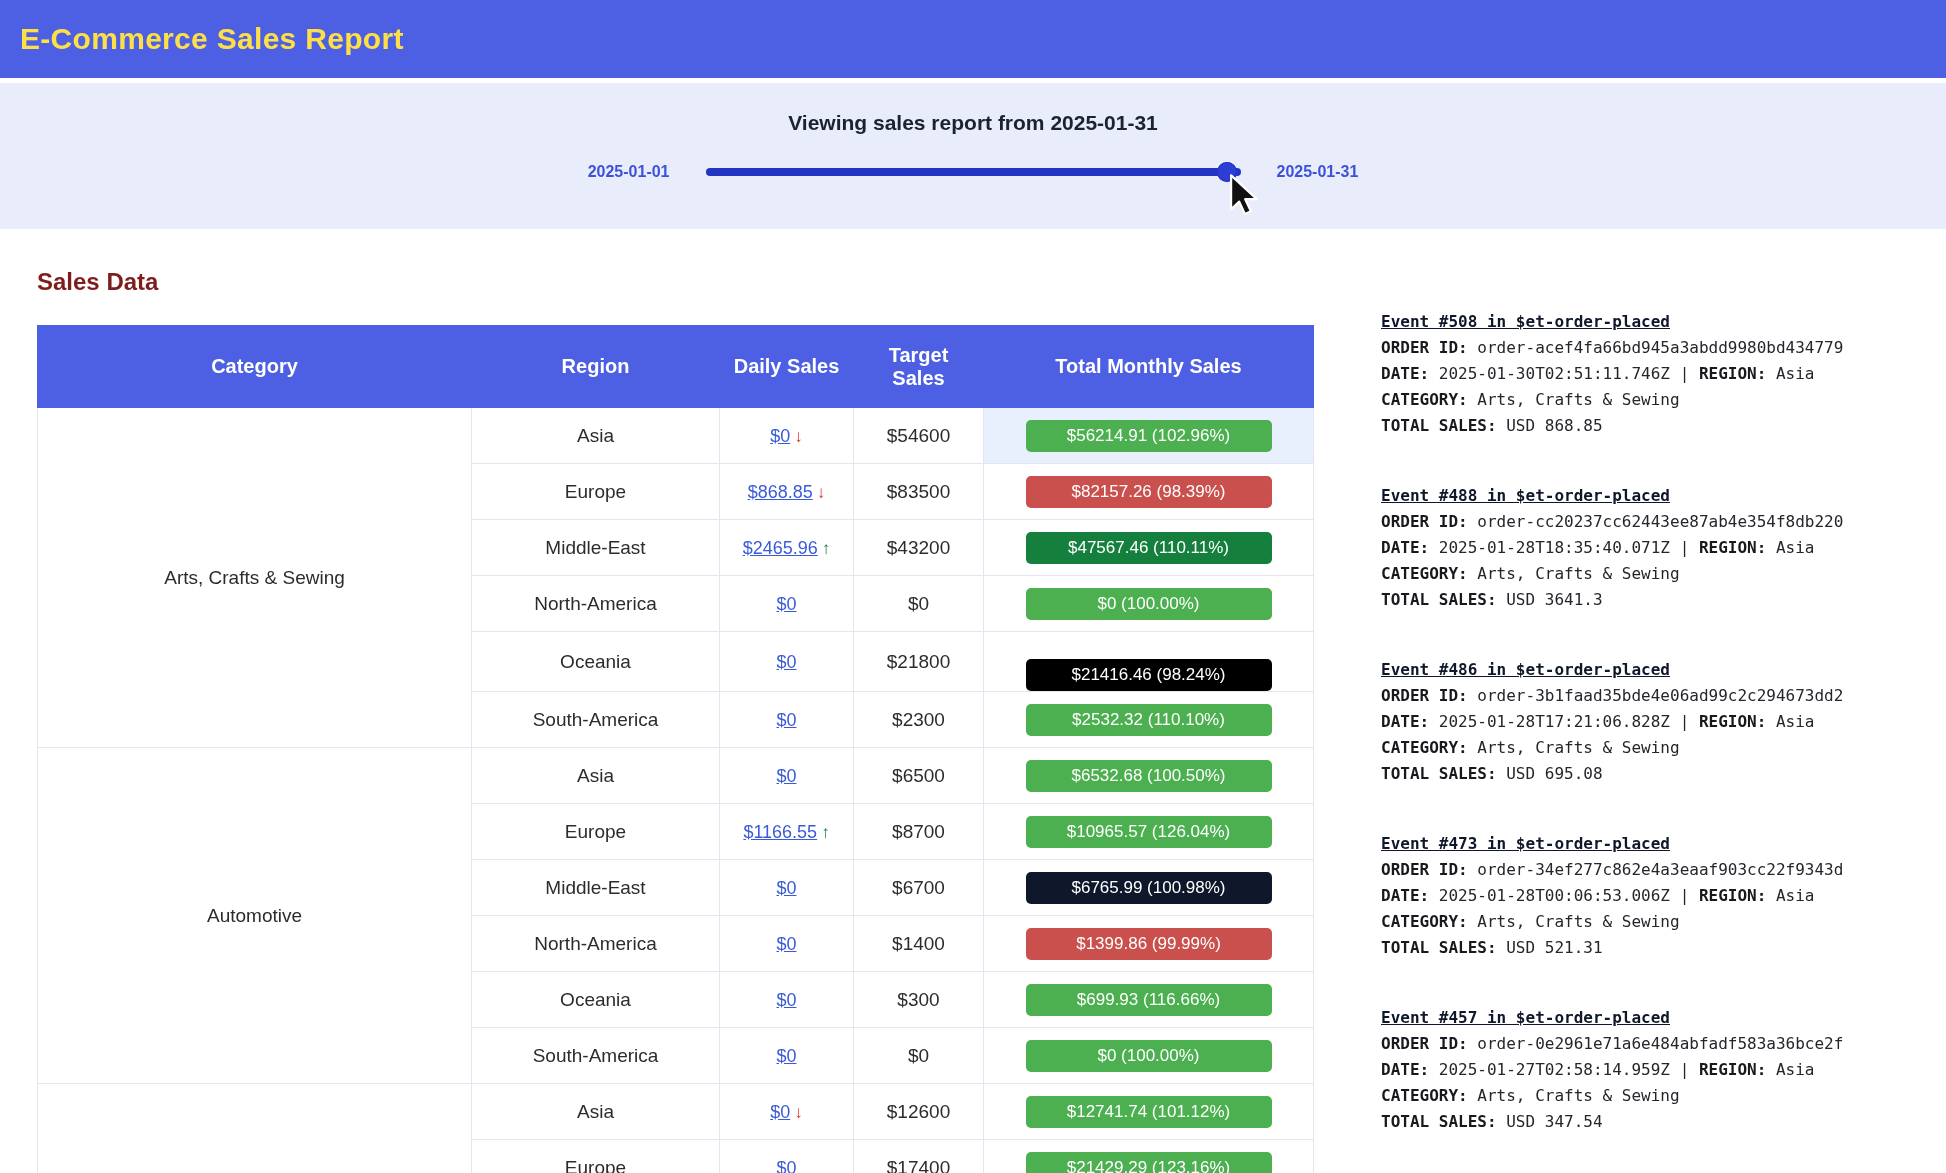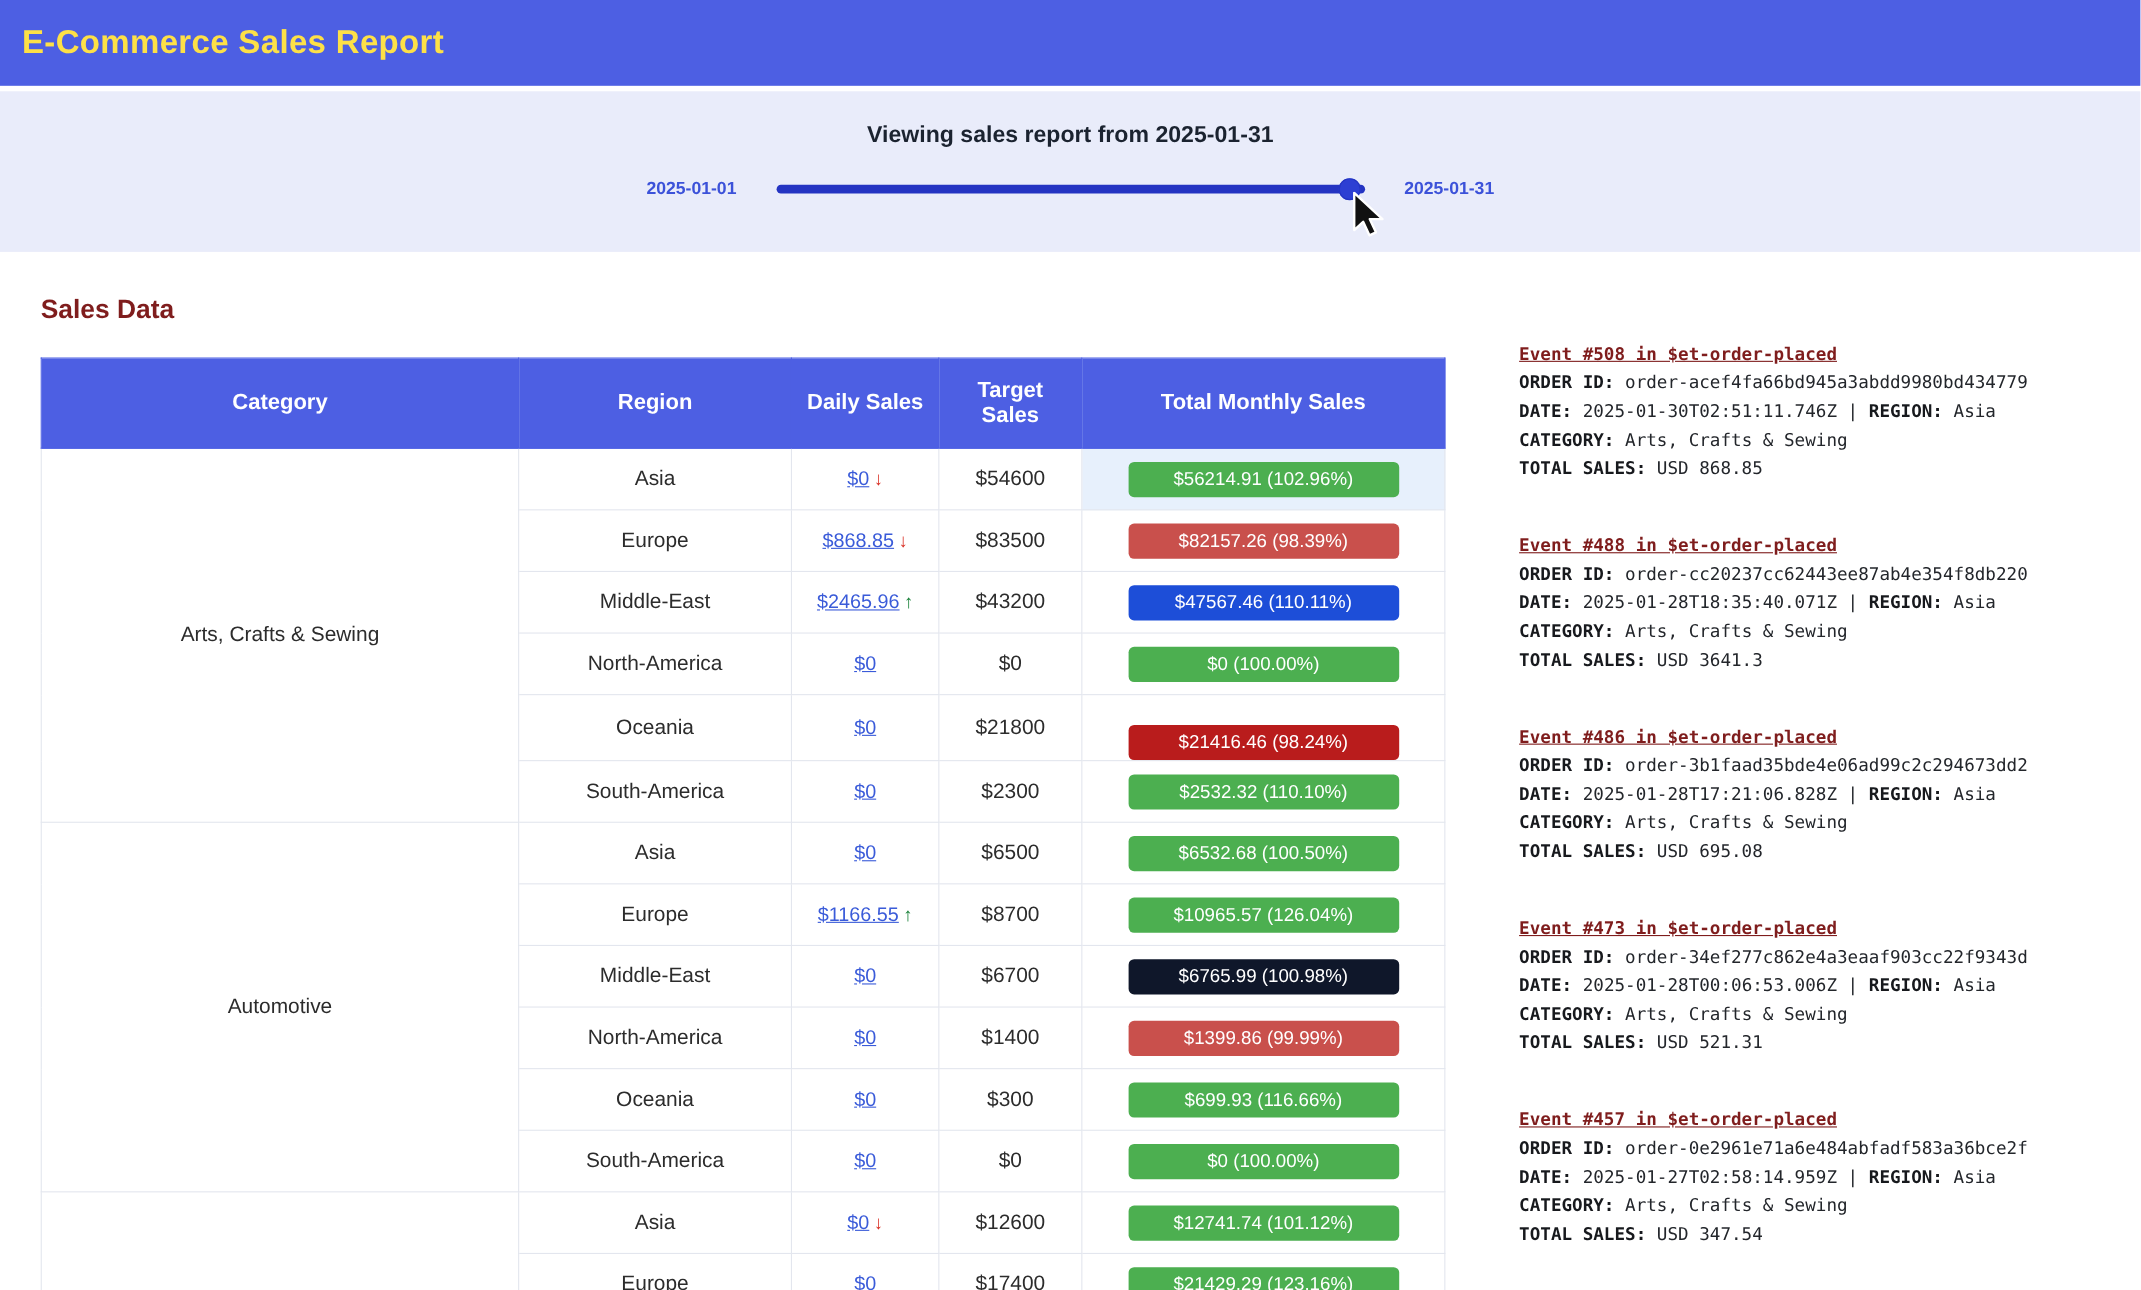--- a/index.html
+++ b/index.html
@@ -42,21 +42,21 @@
   .arrow { font-size:17px; margin-left:4px; text-decoration:none; display:inline-block; }
   .monthly-cell.hl { background:#e7f0fc; }
   .badge { display:inline-block; min-width:246px; padding:6px 10px; border-radius:5px;
     color:#ffffff; font-size:17px; line-height:20px; }
 
   
   .events { position:absolute; left:1381px; top:40px; width:552px; }
   .event-list { margin-top:40px; }
   .event { margin-bottom:44px; }
   .event-title { display:inline-block; font-family:"DejaVu Sans Mono","Liberation Mono",monospace;
-    font-size:16px; font-weight:700; color:#7f1d1d; line-height:26px; }
+    font-size:16px; font-weight:700; color:#0f172a; line-height:26px; }
   .event-line { font-family:"DejaVu Sans Mono","Liberation Mono",monospace; font-size:16px;
     color:#23262b; line-height:26px; white-space:nowrap; }
   .event-line b { font-weight:700; color:#17191d; }
 
   
   .cursor { position:absolute; left:1228px; top:174px; width:36px; height:46px; pointer-events:none; }
 </style>
 </head>
 <body>
 
@@ -107,33 +107,33 @@
           <tr>
             <td class="region-cell">Europe</td>
             <td class="daily-cell"><a class="daily-link" href="#">$868.85</a><span class="arrow" style="color: rgb(217, 48, 37);">↓</span></td>
             <td class="target-cell">$83500</td>
             <td class="monthly-cell"><span class="badge" style="background: rgb(201, 80, 76);">$82157.26 (98.39%)</span></td>
           </tr>
           <tr>
             <td class="region-cell">Middle-East</td>
             <td class="daily-cell"><a class="daily-link" href="#">$2465.96</a><span class="arrow" style="color: rgb(24, 128, 56);">↑</span></td>
             <td class="target-cell">$43200</td>
-            <td class="monthly-cell"><span class="badge" style="background: #1d4ed8;">$47567.46 (110.11%)</span></td>
+            <td class="monthly-cell"><span class="badge" style="background: #15803d;">$47567.46 (110.11%)</span></td>
           </tr>
           <tr>
             <td class="region-cell">North-America</td>
             <td class="daily-cell"><a class="daily-link" href="#">$0</a></td>
             <td class="target-cell">$0</td>
             <td class="monthly-cell"><span class="badge" style="background: rgb(76, 175, 80);">$0 (100.00%)</span></td>
           </tr>
           <tr>
             <td class="region-cell">Oceania</td>
             <td class="daily-cell"><a class="daily-link" href="#">$0</a></td>
             <td class="target-cell">$21800</td>
-            <td class="monthly-cell"><span class="badge" style="background: #b91c1c; margin-top: 27px;">$21416.46 (98.24%)</span></td>
+            <td class="monthly-cell"><span class="badge" style="background: #000000; margin-top: 27px;">$21416.46 (98.24%)</span></td>
           </tr>
           <tr>
             <td class="region-cell">South-America</td>
             <td class="daily-cell"><a class="daily-link" href="#">$0</a></td>
             <td class="target-cell">$2300</td>
             <td class="monthly-cell"><span class="badge" style="background: rgb(76, 175, 80);">$2532.32 (110.10%)</span></td>
           </tr>
           <tr>
             <td class="cat-cell" rowspan="6">Automotive</td>
             <td class="region-cell">Asia</td>

